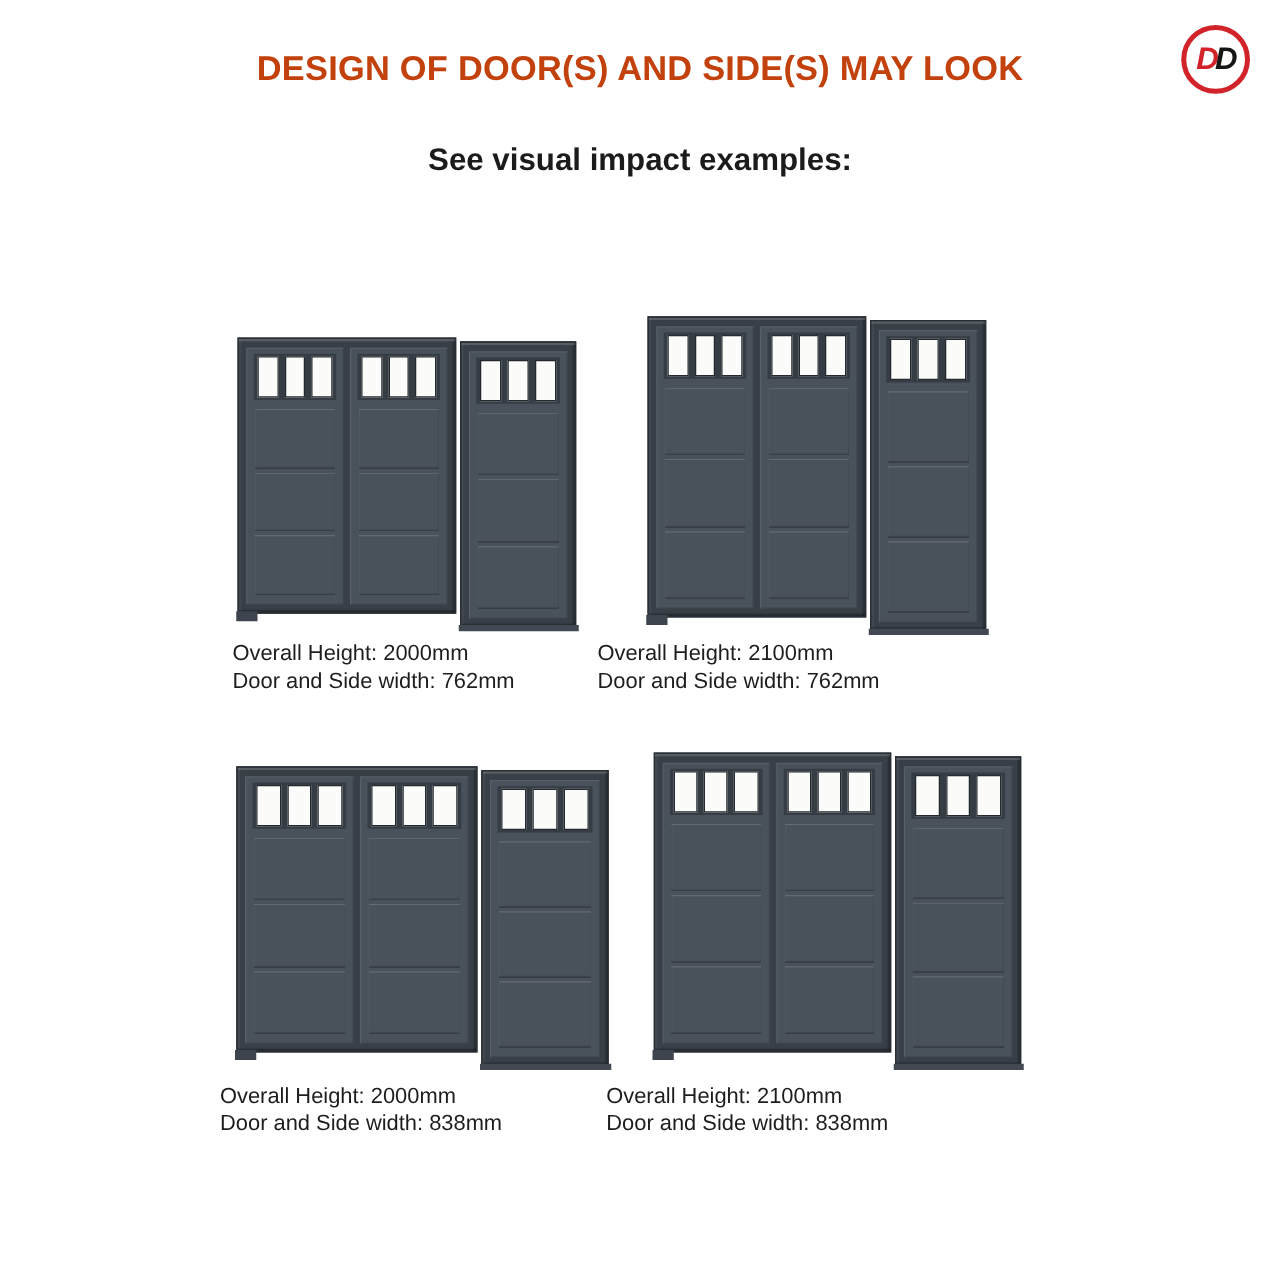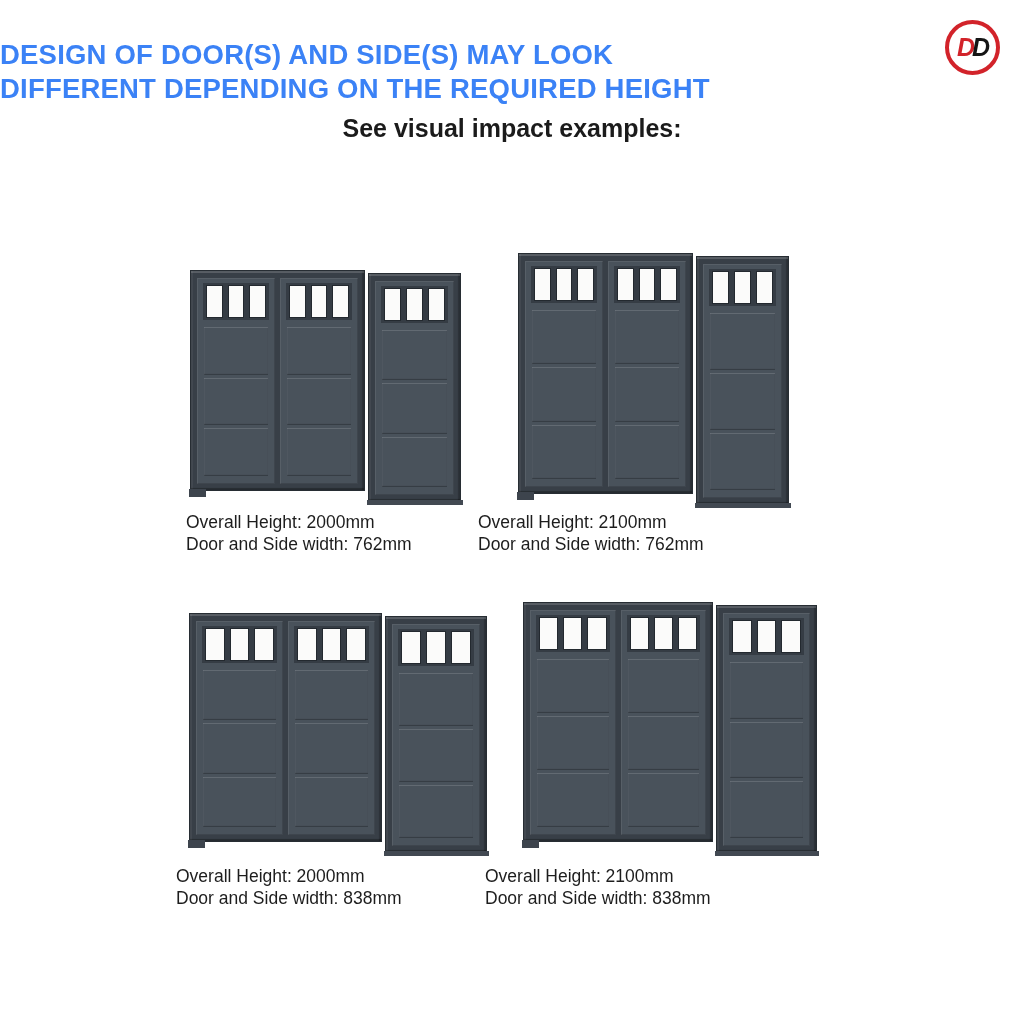--- a/index.html
+++ b/index.html
@@ -4,22 +4,22 @@
 <style>
   html,body { margin:0; padding:0; background:#ffffff; }
   .page {
     position:relative; width:1024px; height:1024px; background:#ffffff;
     font-family:"Liberation Sans", sans-serif; overflow:hidden;
   }
 
   
   .title {
     position:absolute; top:38px; left:0; width:100%;
-    text-align:left; font-size:27.5px; line-height:34px;
-    font-weight:bold; letter-spacing:0.2px; color:#3b82f6;
+    text-align:center; font-size:27.5px; line-height:34px;
+    font-weight:bold; letter-spacing:0.2px; color:#c2410c;
   }
   .subtitle {
     position:absolute; top:114px; left:0; width:100%;
     text-align:center; font-size:25px; font-weight:bold; color:#1b1b1b;
   }
 
   
   .logo {
     position:absolute; left:945px; top:20px; width:55px; height:55px;
     border:4px solid var(--red,#d2232a); border-radius:50%; box-sizing:border-box;
@@ -90,21 +90,20 @@
   .cap3 { left:176px; top:866px; }
   .cap4 { left:485px; top:866px; }
 </style>
 </head>
 <body>
 
 <div class="page">
 
   <div class="title">
     <div>DESIGN OF DOOR(S) AND SIDE(S) MAY LOOK</div>
-    <div>DIFFERENT DEPENDING ON THE REQUIRED HEIGHT</div>
   </div>
   <div class="subtitle">See visual impact examples:</div>
 
   <div class="logo">
     <span class="d1">D</span>
     <span class="d2">D</span>
   </div>
 
   <div class="door-group fig1">
     <div class="unit unit-a">

